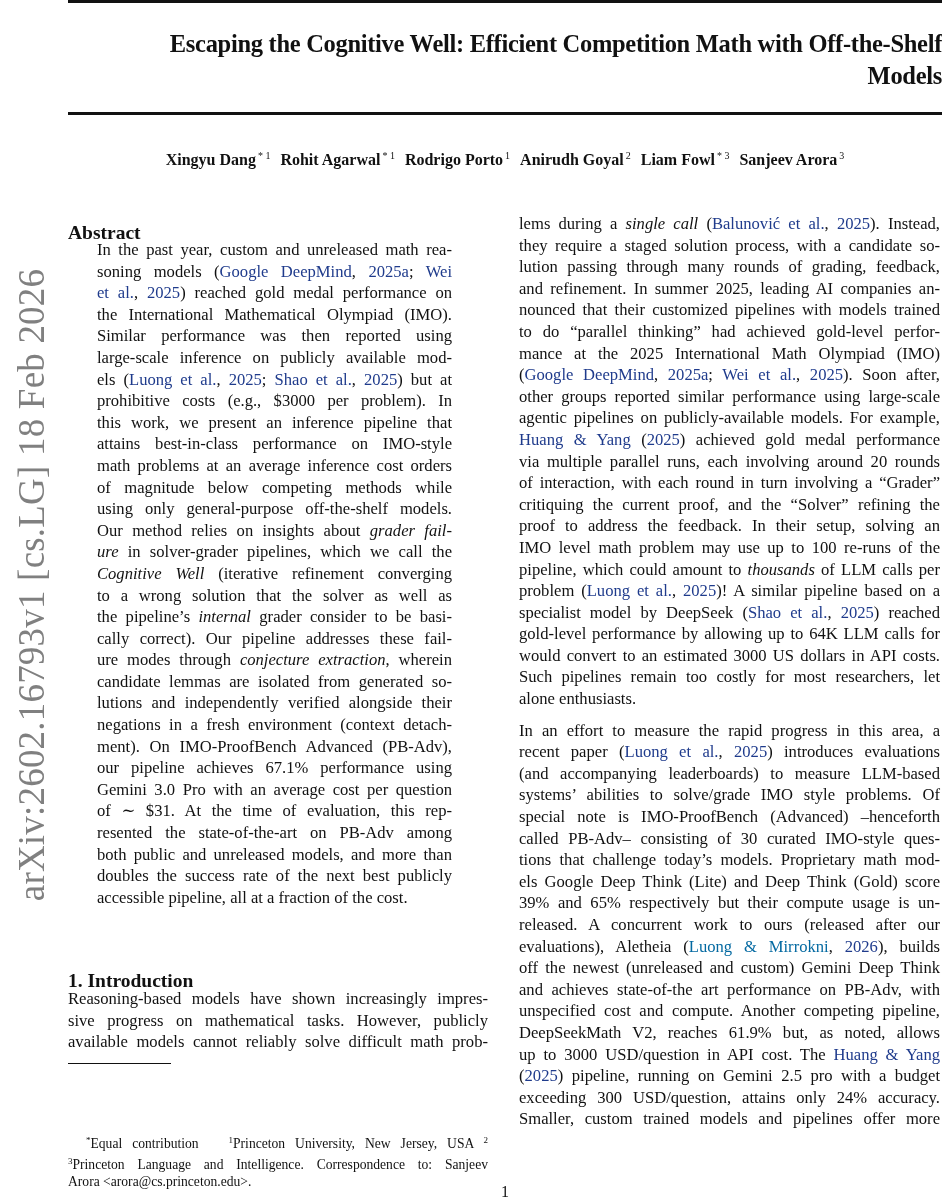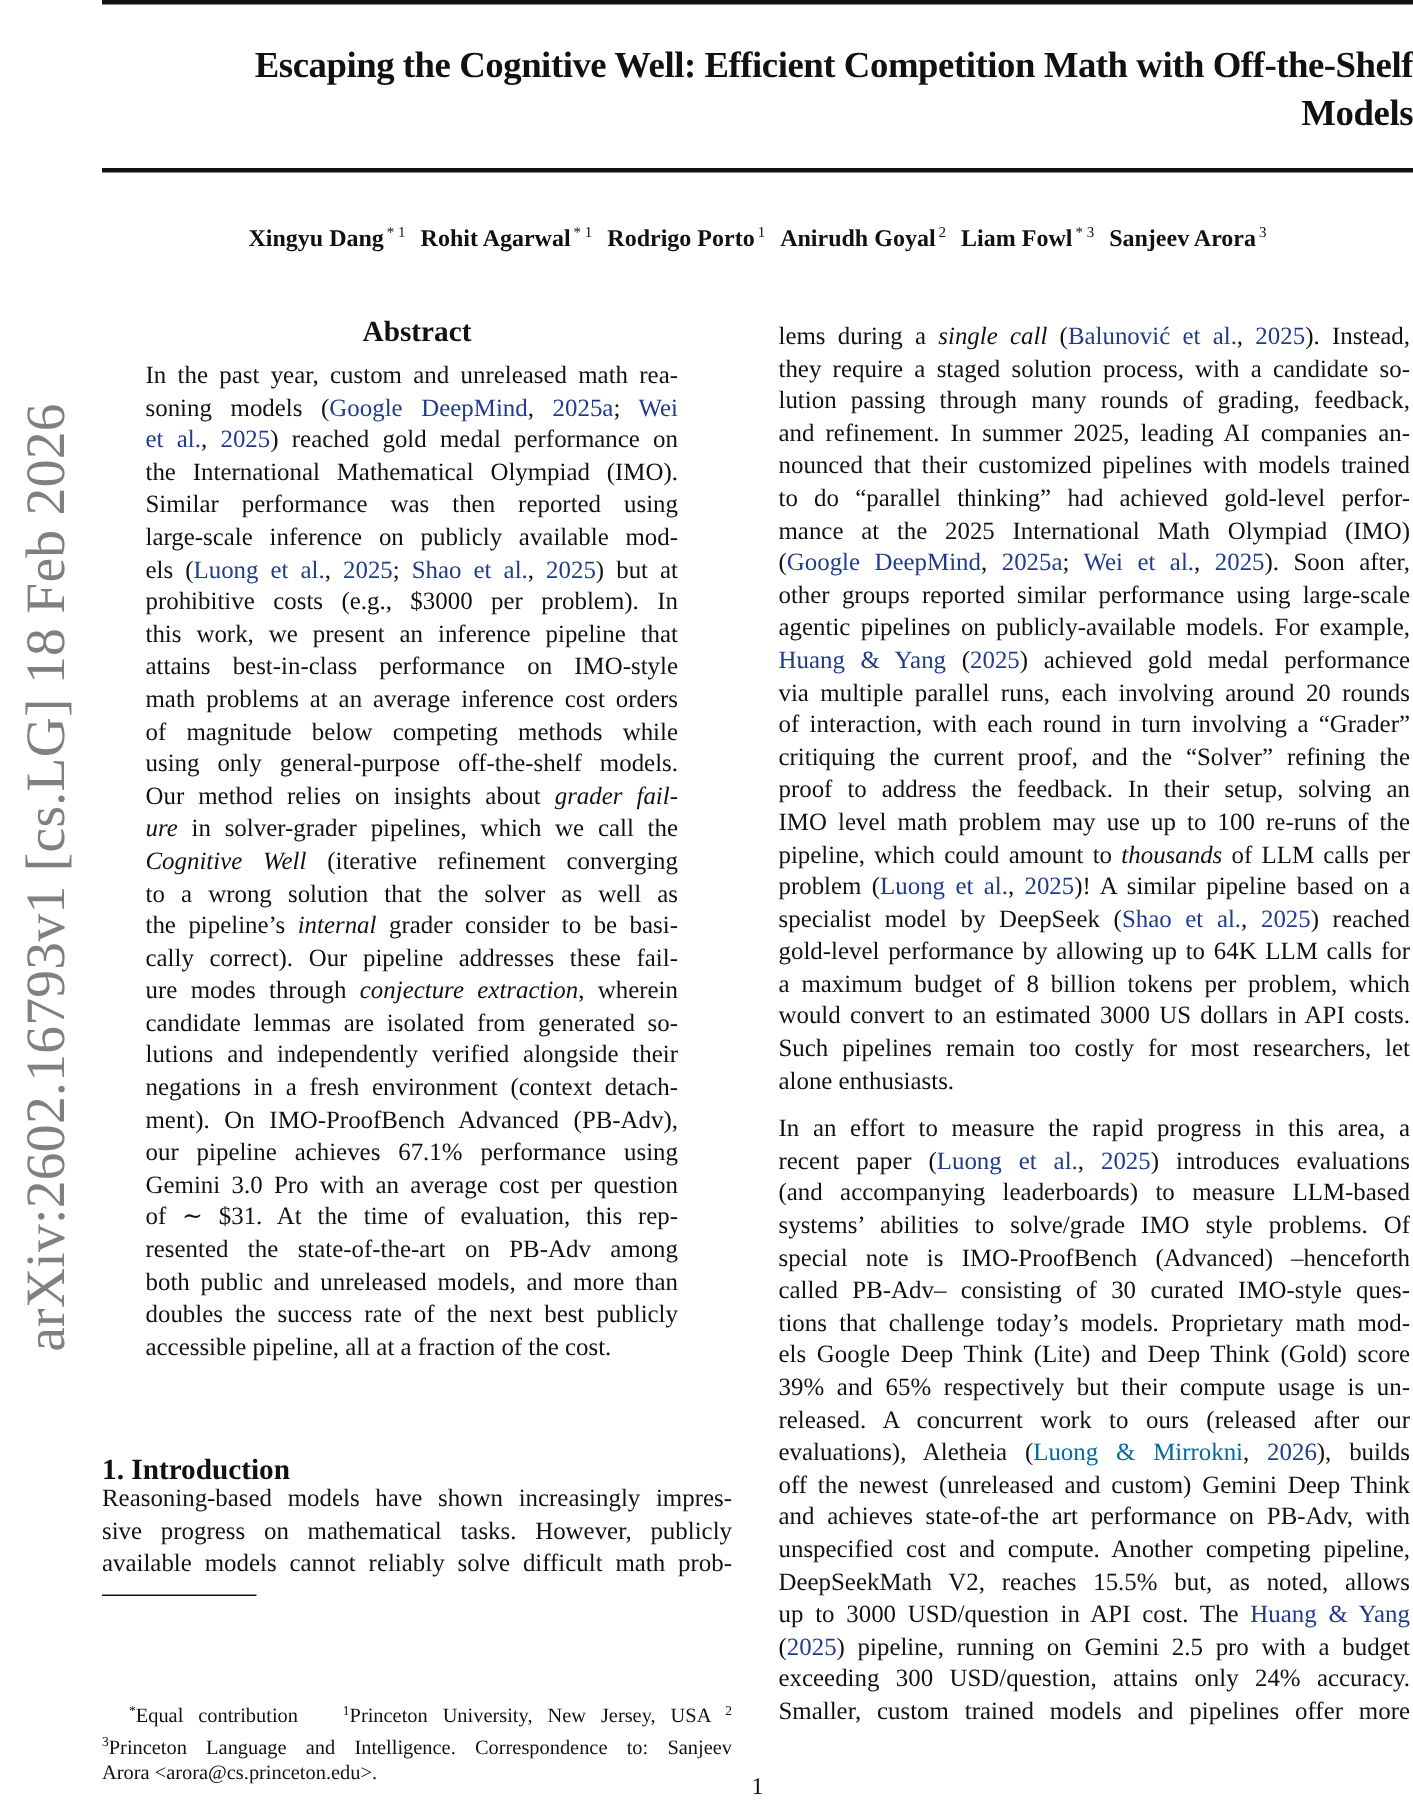--- a/index.html
+++ b/index.html
@@ -28,21 +28,21 @@
   .stamp span {
     position: absolute; left: 50%; top: 50%;
     transform: translate(-50%, -50%) rotate(-90deg);
     white-space: nowrap; font-size: 37px; color: #808080; letter-spacing: 0.2px;
   }
 
   .col { position: absolute; font-size: 16.6px; line-height: 21.6px; text-align: justify; }
   .col.right { left: 519px; width: 421px; top: 213px; }
 
   .abstract-heading {
-    position: absolute; left: 68px; width: 420px; top: 211px; text-align: center;
+    position: absolute; left: 68px; width: 420px; top: 222px; text-align: left;
     font-weight: bold; font-size: 19.5px;
   }
   .abstract { position: absolute; left: 97px; width: 355px; top: 239px;
     font-size: 16.6px; line-height: 21.6px; text-align: justify; }
 
   .intro-heading {
     position: absolute; left: 68px; top: 952px; font-weight: bold; font-size: 19.5px; margin-top: 18px;
   }
   .intro { position: absolute; left: 68px; width: 420px; top: 988px;
     font-size: 16.6px; line-height: 21.6px; text-align: justify; }
@@ -147,41 +147,40 @@
       <span class="line"><a class="cite" style="color: rgb(31, 59, 140);">Huang &amp; Yang</a><span> (</span><a class="cite" style="color: rgb(31, 59, 140);">2025</a><span>) achieved gold medal performance</span></span>
       <span class="line"><span>via multiple parallel runs, each involving around 20 rounds</span></span>
       <span class="line"><span>of interaction, with each round in turn involving a “Grader”</span></span>
       <span class="line"><span>critiquing the current proof, and the “Solver” refining the</span></span>
       <span class="line"><span>proof to address the feedback.  In their setup, solving an</span></span>
       <span class="line"><span>IMO level math problem may use up to 100 re-runs of the</span></span>
       <span class="line"><span>pipeline, which could amount to </span><i>thousands</i><span> of LLM calls per</span></span>
       <span class="line"><span>problem (</span><a class="cite" style="color: rgb(31, 59, 140);">Luong et al.</a><span>, </span><a class="cite" style="color: rgb(31, 59, 140);">2025</a><span>)! A similar pipeline based on a</span></span>
       <span class="line"><span>specialist model by DeepSeek (</span><a class="cite" style="color: rgb(31, 59, 140);">Shao et al.</a><span>, </span><a class="cite" style="color: rgb(31, 59, 140);">2025</a><span>) reached</span></span>
       <span class="line"><span>gold-level performance by allowing up to 64K LLM calls for</span></span>
-      <span class="line"><span>a maximum budget of 8 billion tokens per problem, which</span></span>
       <span class="line"><span>would convert to an estimated 3000 US dollars in API costs.</span></span>
       <span class="line"><span>Such pipelines remain too costly for most researchers, let</span></span>
       <span class="line last"><span>alone enthusiasts.</span></span>
     </p>
     <p>
       <span class="line"><span>In an effort to measure the rapid progress in this area, a</span></span>
       <span class="line"><span>recent paper (</span><a class="cite" style="color: rgb(31, 59, 140);">Luong et al.</a><span>, </span><a class="cite" style="color: rgb(31, 59, 140);">2025</a><span>) introduces evaluations</span></span>
       <span class="line"><span>(and accompanying leaderboards) to measure LLM-based</span></span>
       <span class="line"><span>systems’ abilities to solve/grade IMO style problems.  Of</span></span>
       <span class="line"><span>special note is IMO-ProofBench (Advanced) –henceforth</span></span>
       <span class="line"><span>called PB-Adv– consisting of 30 curated IMO-style ques-</span></span>
       <span class="line"><span>tions that challenge today’s models. Proprietary math mod-</span></span>
       <span class="line"><span>els Google Deep Think (Lite) and Deep Think (Gold) score</span></span>
       <span class="line"><span>39% and 65% respectively but their compute usage is un-</span></span>
       <span class="line"><span>released.  A concurrent work to ours (released after our</span></span>
       <span class="line"><span>evaluations), Aletheia (</span><a class="cite" style="color: #0369a1;">Luong &amp; Mirrokni</a><span>, </span><a class="cite" style="color: rgb(31, 59, 140);">2026</a><span>), builds</span></span>
       <span class="line"><span>off the newest (unreleased and custom) Gemini Deep Think</span></span>
       <span class="line"><span>and achieves state-of-the art performance on PB-Adv, with</span></span>
       <span class="line"><span>unspecified cost and compute. Another competing pipeline,</span></span>
-      <span class="line"><span>DeepSeekMath V2, reaches 15.5% but, as noted, allows</span></span>
+      <span class="line"><span>DeepSeekMath V2, reaches 61.9% but, as noted, allows</span></span>
       <span class="line"><span>up to 3000 USD/question in API cost. The </span><a class="cite" style="color: rgb(31, 59, 140);">Huang &amp; Yang</a></span>
       <span class="line"><span>(</span><a class="cite" style="color: rgb(31, 59, 140);">2025</a><span>) pipeline, running on Gemini 2.5 pro with a budget</span></span>
       <span class="line"><span>exceeding 300 USD/question, attains only 24% accuracy.</span></span>
       <span class="line"><span>Smaller, custom trained models and pipelines offer more</span></span>
     </p>
   </div>
 
 <div class="pagenum">1</div>
 
 </body></html>

